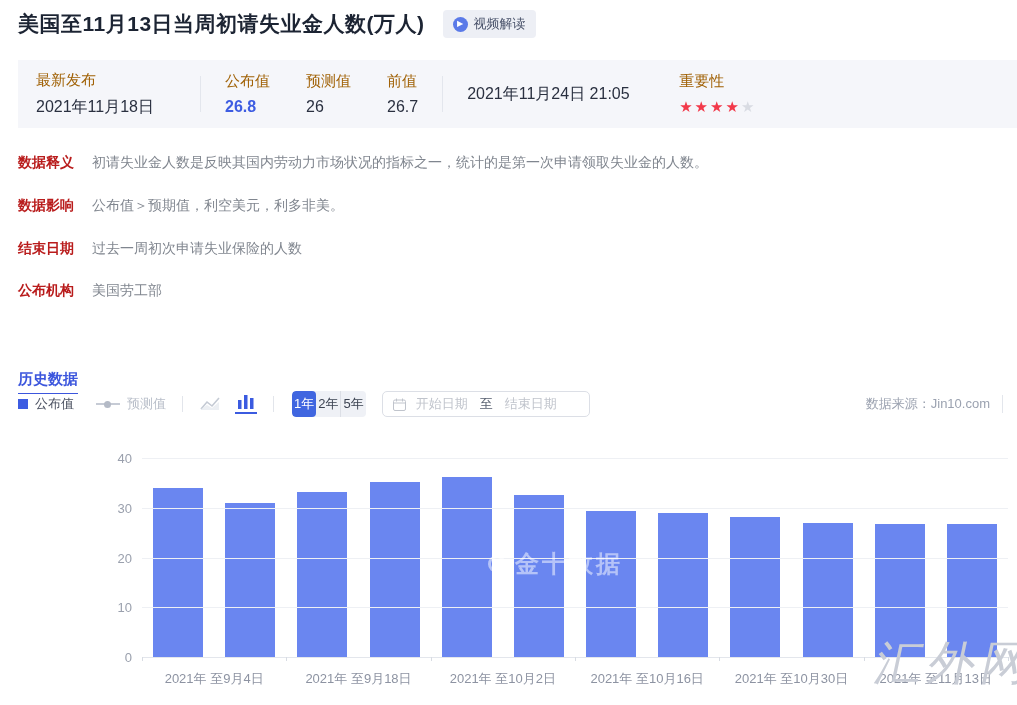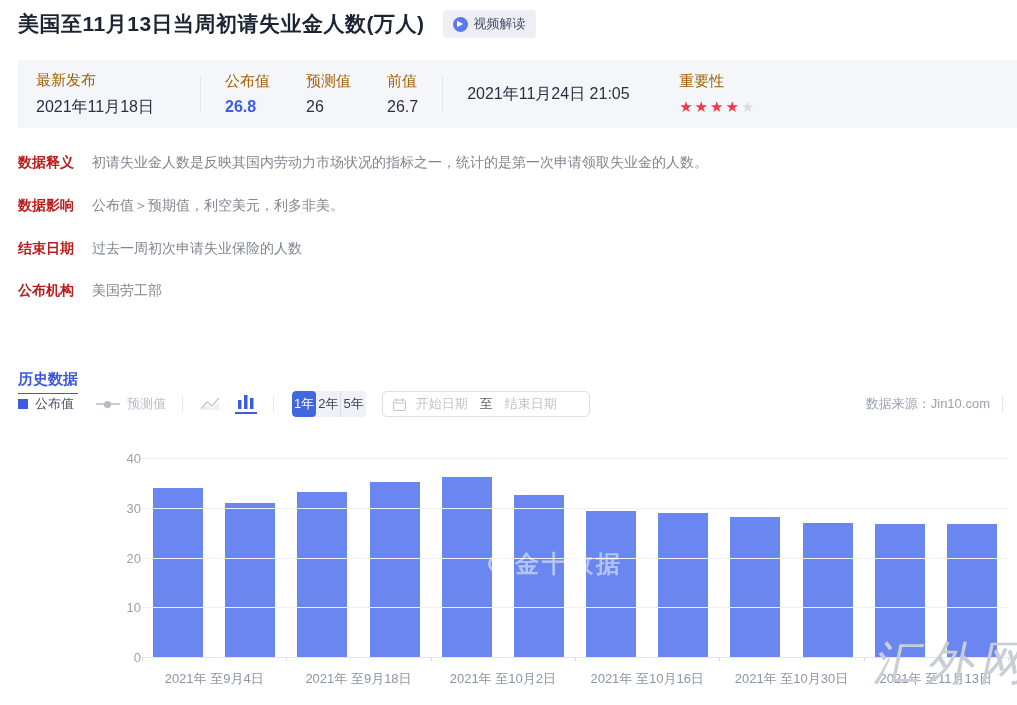--- a/index.html
+++ b/index.html
@@ -61,21 +61,21 @@
   .datebox .ph { font-size:13px; color:#c0c4cc; }
   .datebox .to { font-size:13px; color:#586070; margin:0 2px; }
   .source { margin-left:auto; font-size:13px; color:#9ba2b0; }
   .edge-div { width:1px; height:18px; background:#e3e6ec; margin-left:12px; }
 
   
   .chart { position:absolute; left:0; top:450px; width:1017px; height:255px; }
   .plot { position:absolute; left:142px; right:9px; top:8px; height:199px; }
   .gridline { position:absolute; left:0; right:0; height:1px; background:#eef0f4; }
   .gridline.base { background:#e3e6ec; }
-  .ylabel { position:absolute; left:9px; width:132px; text-align:right; font-size:13px; color:#9aa0ad; }
+  .ylabel { position:absolute; left:0; width:132px; text-align:right; font-size:13px; color:#9aa0ad; }
   .bars { position:absolute; left:0; right:0; top:0; bottom:0; display:flex; }
   .bar-slot { flex:1; display:flex; align-items:flex-end; justify-content:center; height:100%; }
   .bar { width:50px; background:#6a86f0; }
   .tick { position:absolute; width:1px; height:4px; background:#d8dce3; top:199px; }
   .xlabels { position:absolute; left:142px; right:9px; top:220px; display:flex; }
   .xlabel { flex:1; text-align:center; font-size:13px; color:#8d93a2; }
 
   
   .wm-center { position:absolute; left:488px; top:98px; display:flex; align-items:center; gap:9px;
     color:rgba(255,255,255,0.5); pointer-events:none; }

